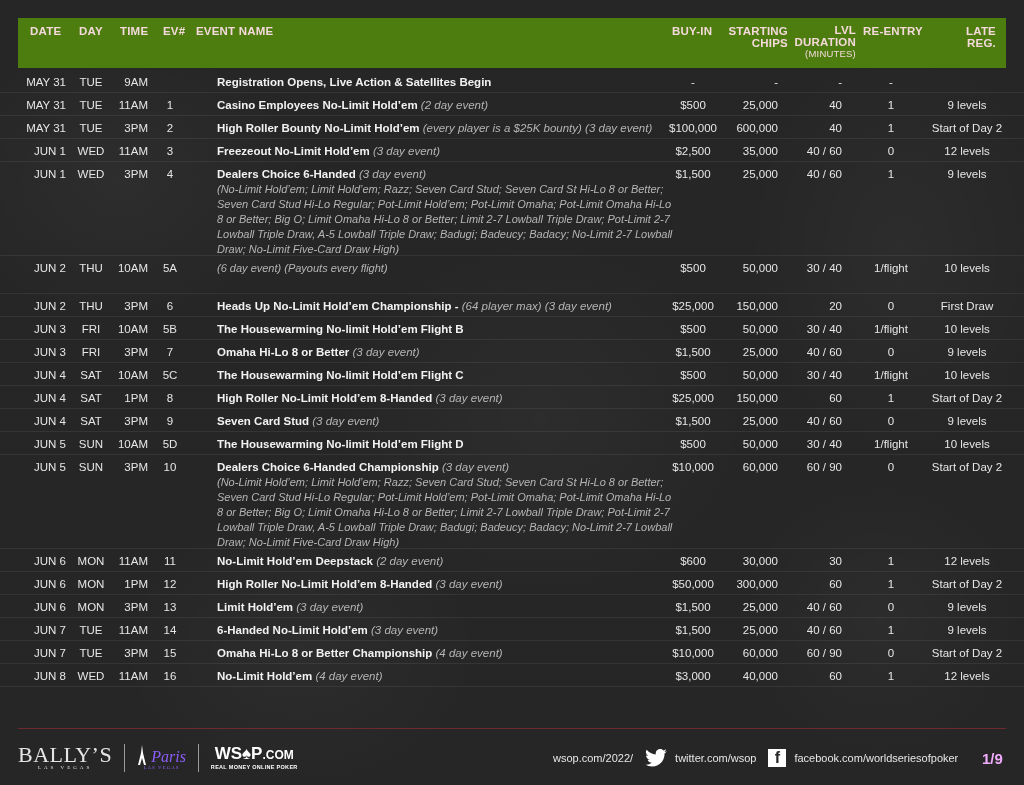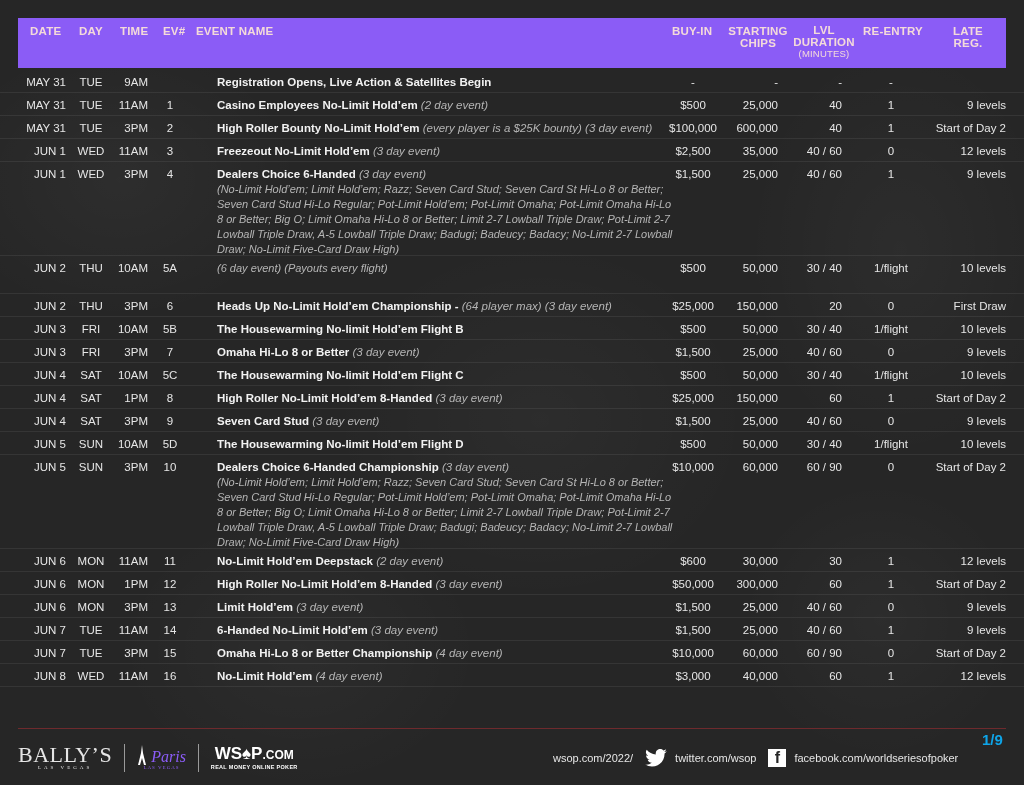--- a/index.html
+++ b/index.html
@@ -11,45 +11,45 @@
       radial-gradient(ellipse 300px 260px at 540px 420px, rgba(255,255,255,0.03), transparent 70%),
       radial-gradient(ellipse 220px 300px at 900px 250px, rgba(255,255,255,0.03), transparent 70%),
       radial-gradient(ellipse 260px 200px at 300px 650px, rgba(255,255,255,0.03), transparent 70%),
       radial-gradient(ellipse 200px 200px at 880px 620px, rgba(255,255,255,0.03), transparent 70%);
     font-family: "Liberation Sans", "DejaVu Sans", sans-serif;
     color: #e6e6e6;
     position: relative;
   }
   .header {
     position: absolute; left: 18px; top: 18px; width: 988px; height: 50px;
-    background: #8b5cf6;
+    background: #4d7c0f;
     color: #f4dada;
     font-weight: bold; font-size: 11.5px; letter-spacing: 0.2px;
   }
   .hcell { position: absolute; top: 7px; line-height: 12px; }
-  .hcell.center { text-align: center; }
+  .hcell.center { text-align: right; }
   .hcell .sub { font-weight: normal; font-size: 9.5px; display: block; }
 
   .rows { position: absolute; left: 0; top: 70px; width: 1024px; }
   .row {
     position: relative; width: 1024px;
     border-bottom: 1px solid rgba(255,255,255,0.07);
     font-size: 11.5px; line-height: 15px;
   }
   .row > span { position: absolute; top: 5px; }
   .c-date { left: 18px; width: 48px; text-align: right; }
   .c-day  { left: 74px; width: 34px; text-align: center; }
   .c-time { left: 110px; width: 38px; text-align: right; }
   .c-ev   { left: 156px; width: 28px; text-align: center; }
   .c-name { left: 196px; width: 460px; padding-left: 21px; }
   .c-buy  { left: 650px; width: 86px; text-align: center; }
   .c-chips{ left: 730px; width: 48px; text-align: right; }
   .c-lvl  { left: 790px; width: 52px; text-align: right; }
   .c-re   { left: 860px; width: 62px; text-align: center; }
-  .c-late { left: 928px; width: 78px; text-align: right; }
+  .c-late { left: 928px; width: 78px; text-align: center; }
 
   .ename { font-weight: bold; color: #f2f2f2; }
   .enote { font-style: italic; color: #b5b5b5; }
   .edetail { display: block; font-style: italic; color: #b5b5b5; font-size: 11px; line-height: 15px; }
 
   .footer-line {
     position: absolute; left: 18px; top: 728px; width: 988px; height: 1px;
     background: #6e2a2d;
   }
   .logos { position: absolute; left: 18px; top: 741px; height: 34px; display: flex; align-items: center; }
@@ -58,21 +58,21 @@
   .vsep { width: 1px; height: 28px; background: #9a9a9a; margin: 0 12px; }
   .logo-paris { color: #8b5cf6; font-family: "Liberation Serif", serif; font-style: italic; font-size: 16px; line-height: 16px; text-align: center; }
   .logo-paris small { display: block; font-size: 5px; font-style: normal; letter-spacing: 1px; line-height: 6px; }
   .logo-wsop { color: #fff; font-weight: bold; font-size: 17px; line-height: 17px; text-align: center; }
   .logo-wsop .com { font-size: 12px; }
   .logo-wsop small { display: block; font-size: 5.5px; letter-spacing: 0.3px; line-height: 7px; }
 
   .footer-links { position: absolute; top: 747px; left: 553px; height: 22px; display: flex; align-items: center; font-size: 11px; color: #e6e6e6; }
   .footer-links .ico { display: inline-flex; align-items: center; justify-content: center; margin: 0 8px 0 12px; }
   .fb-box { width: 18px; height: 18px; background: #fff; color: #262626; font-weight: bold; font-size: 16px; line-height: 18px; text-align: center; font-family: "Liberation Sans", sans-serif; }
-  .pageno { position: absolute; left: 982px; top: 731px; color: #0ea5e9; font-weight: bold; font-size: 15px; }
+  .pageno { position: absolute; left: 982px; top: 750px; color: #f0abfc; font-weight: bold; font-size: 15px; }
 </style>
 </head>
 <body>
 
 <div class="header">
   <span class="hcell" style="left:12px">DATE</span>
   <span class="hcell" style="left:61px">DAY</span>
   <span class="hcell" style="left:102px">TIME</span>
   <span class="hcell" style="left:145px">EV#</span>
   <span class="hcell" style="left:178px">EVENT NAME</span>

